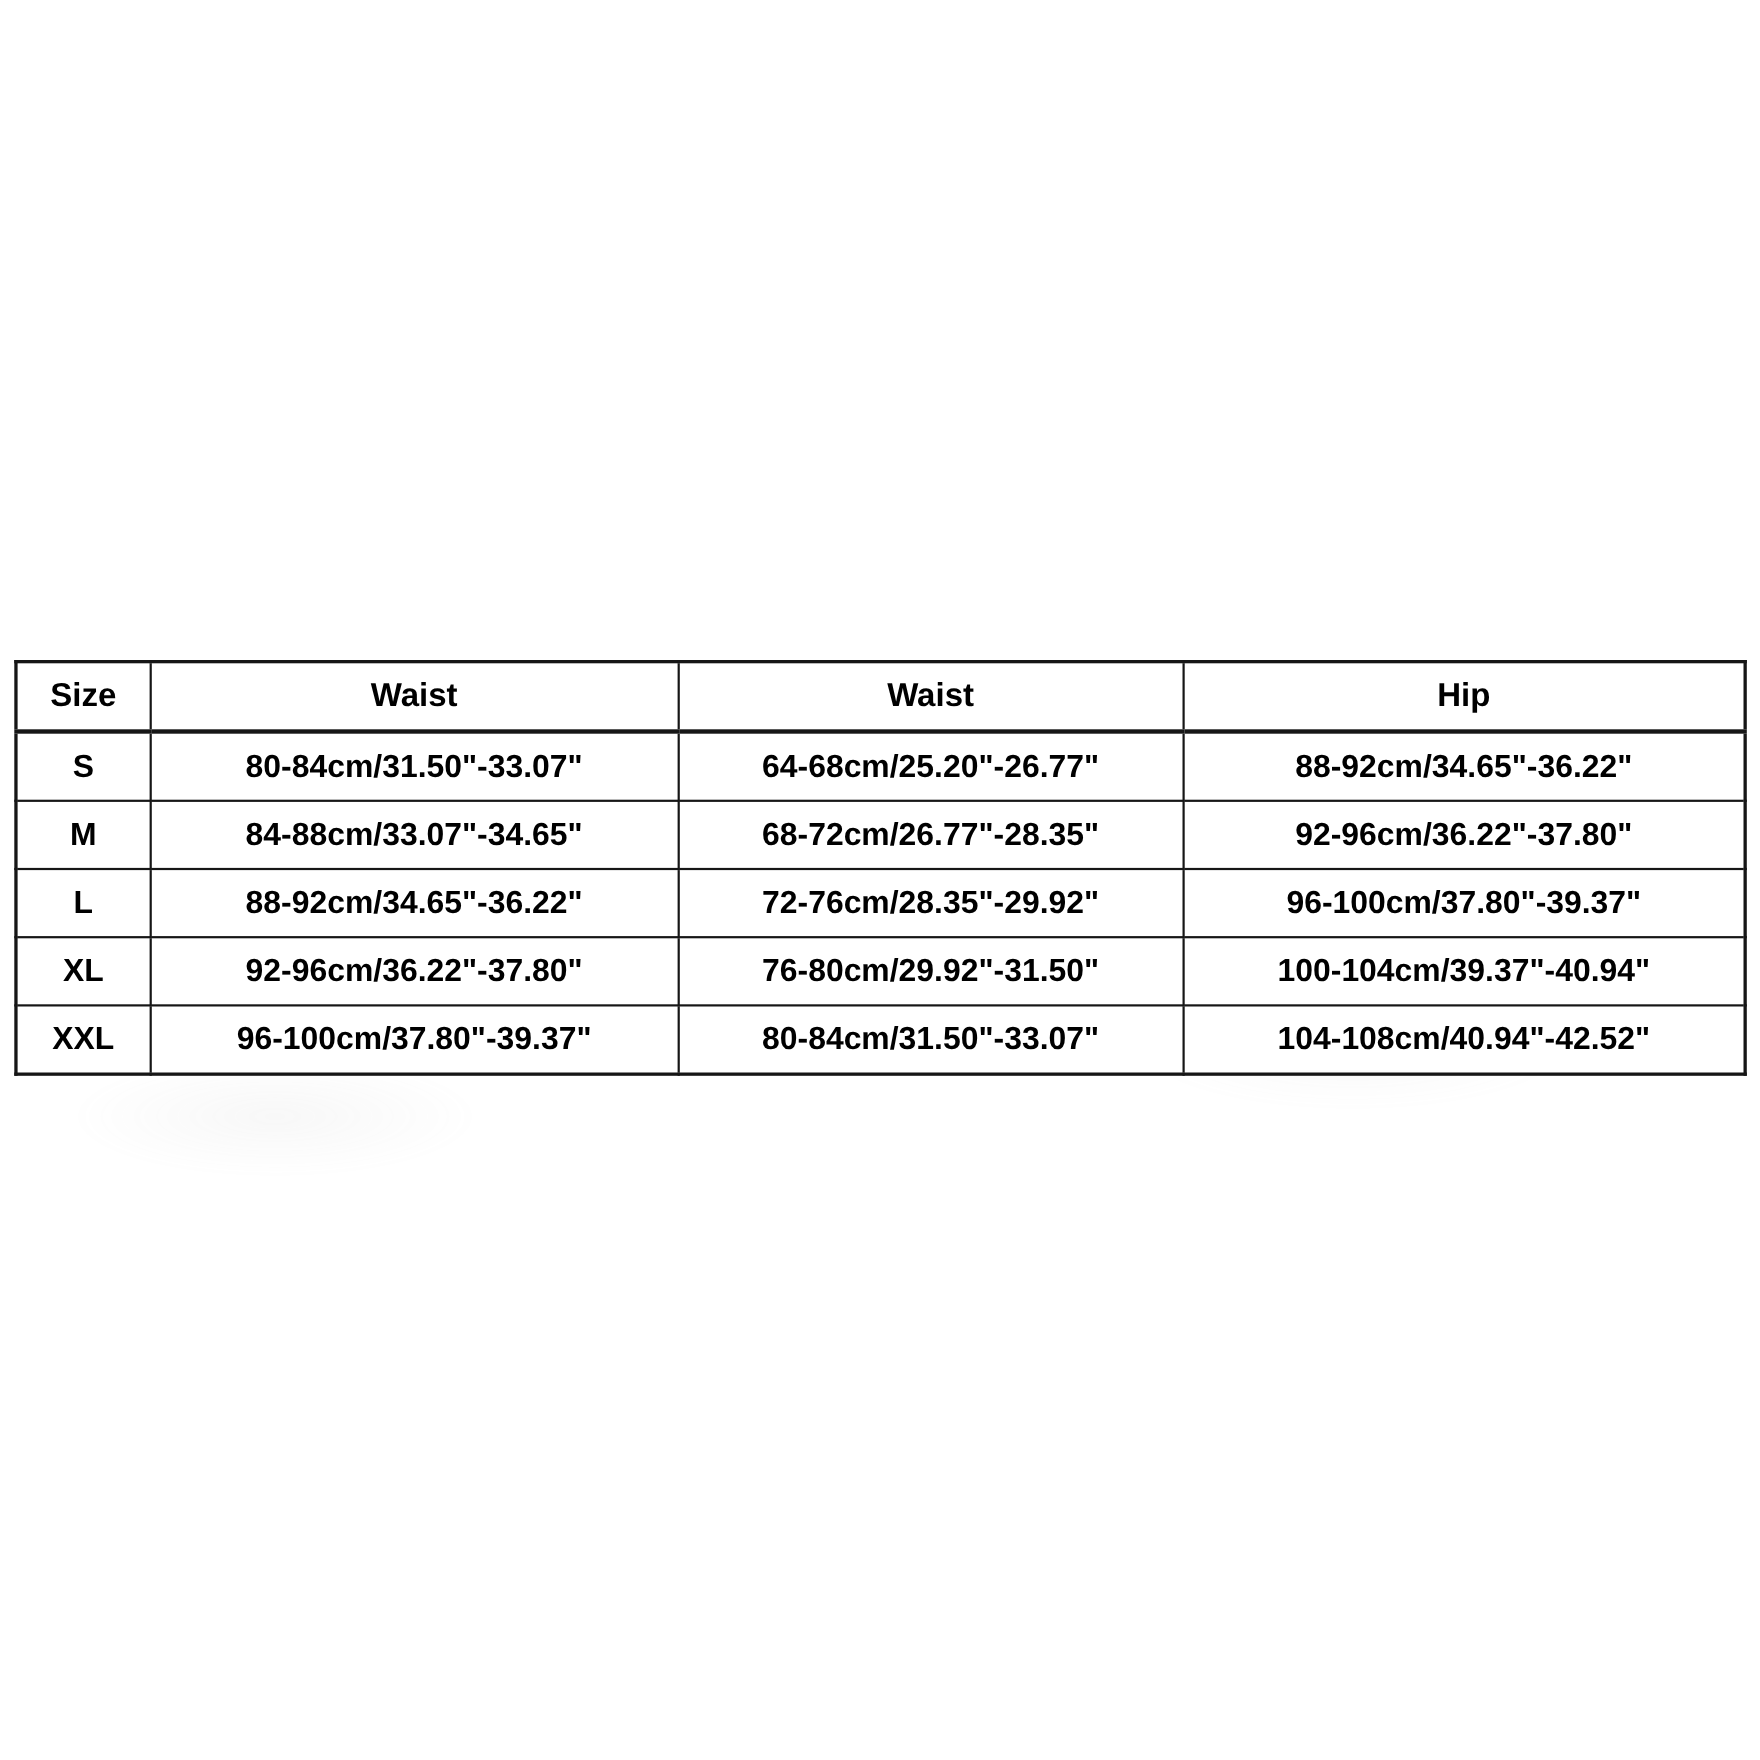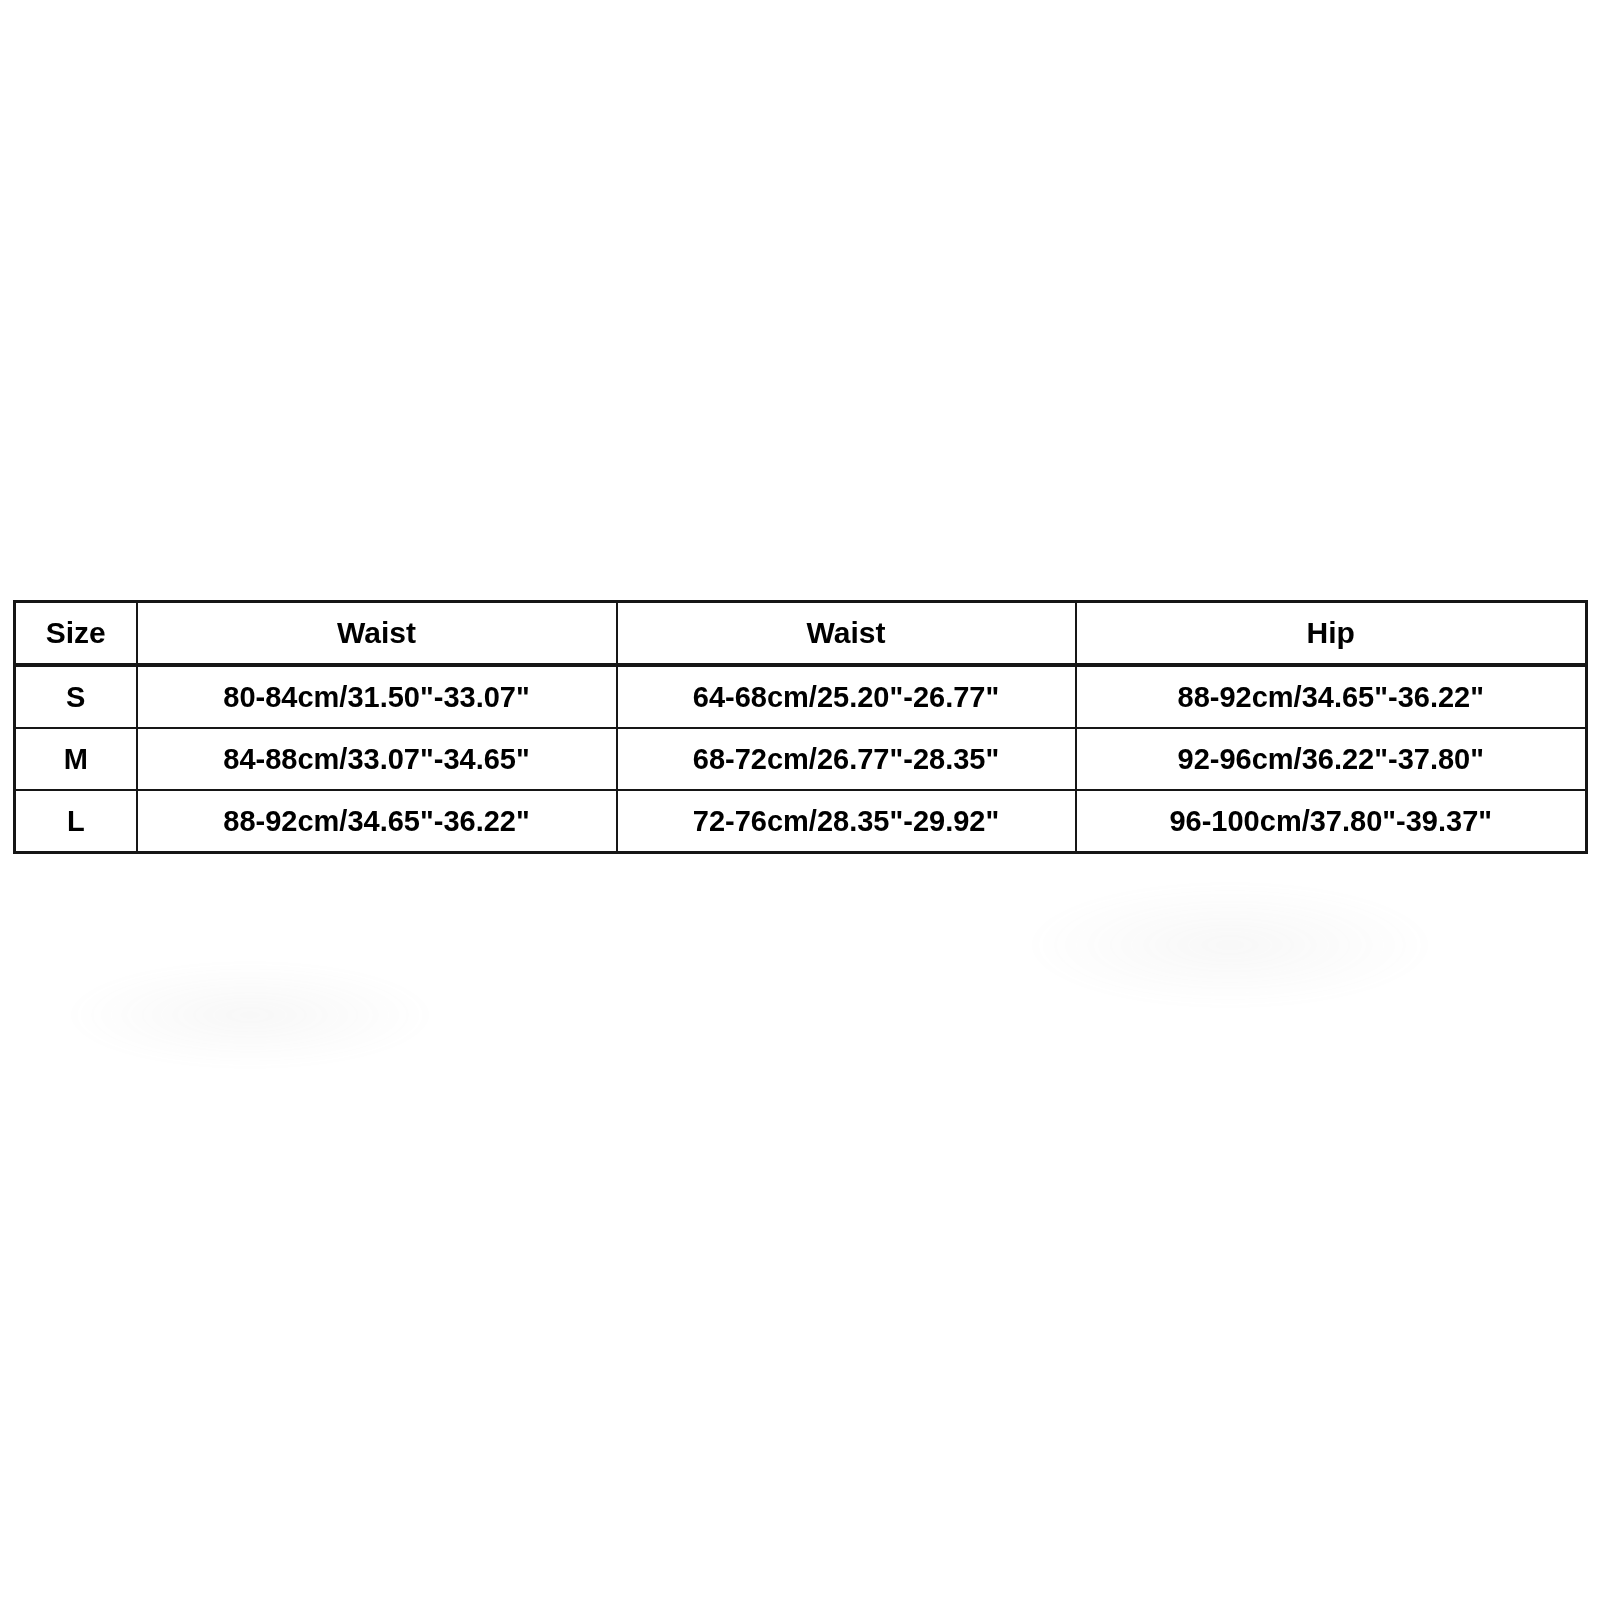--- a/index.html
+++ b/index.html
@@ -95,15 +95,27 @@
         <td>84-88cm/33.07"-34.65"</td>
         <td>68-72cm/26.77"-28.35"</td>
         <td>92-96cm/36.22"-37.80"</td>
       </tr>
       <tr>
         <td>L</td>
         <td>88-92cm/34.65"-36.22"</td>
         <td>72-76cm/28.35"-29.92"</td>
         <td>96-100cm/37.80"-39.37"</td>
       </tr>
+      <tr>
+        <td>XL</td>
+        <td>92-96cm/36.22"-37.80"</td>
+        <td>76-80cm/29.92"-31.50"</td>
+        <td>100-104cm/39.37"-40.94"</td>
+      </tr>
+      <tr>
+        <td>XXL</td>
+        <td>96-100cm/37.80"-39.37"</td>
+        <td>80-84cm/31.50"-33.07"</td>
+        <td>104-108cm/40.94"-42.52"</td>
+      </tr>
     </tbody>
   </table>
 </div>
 
 </body></html>

